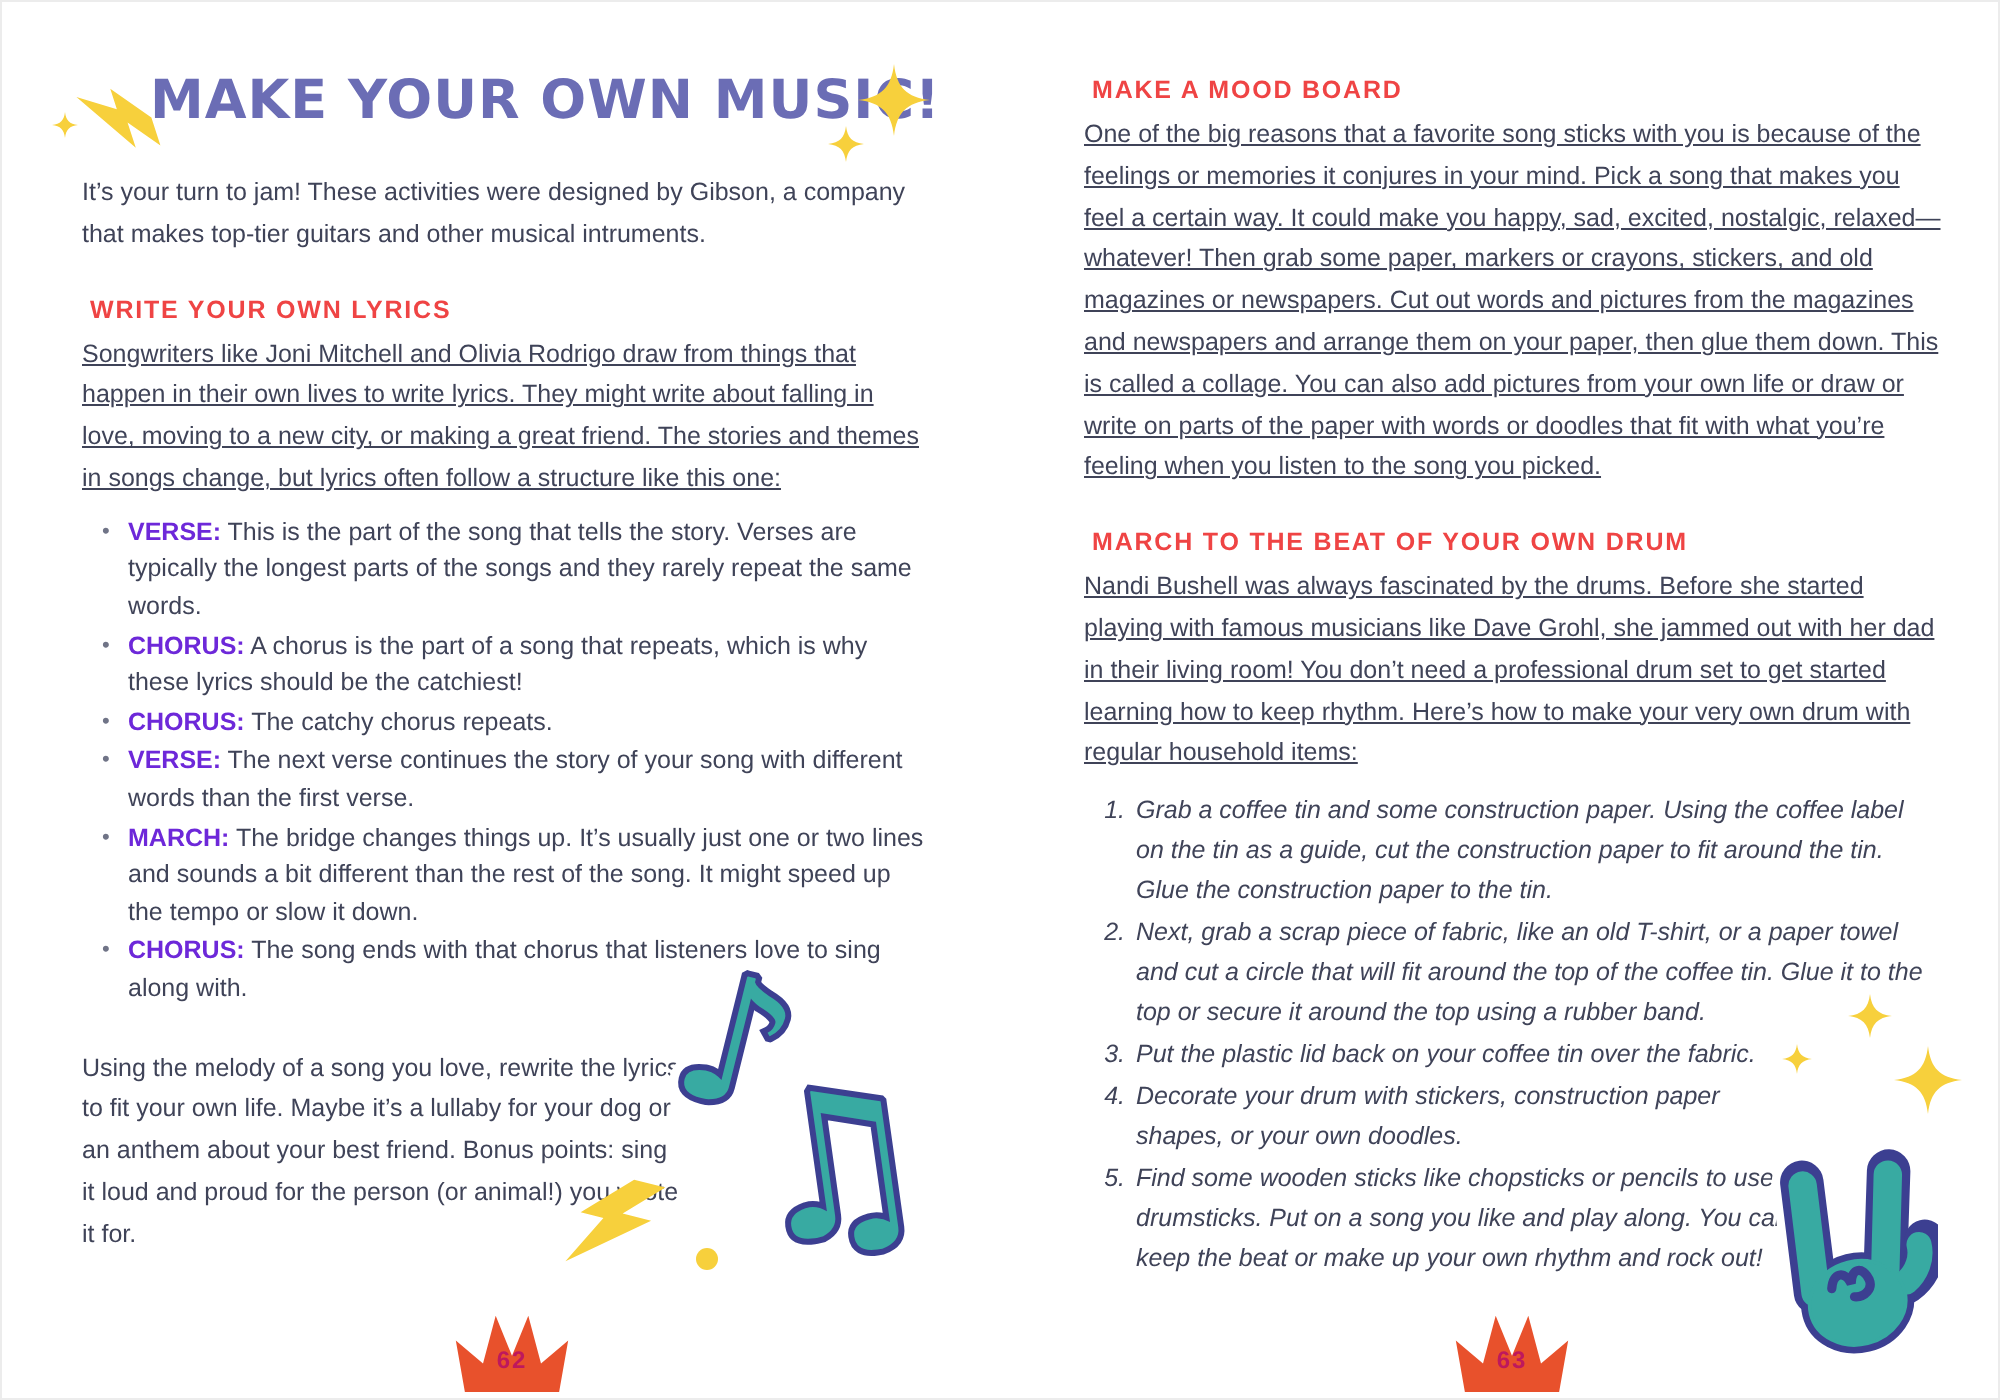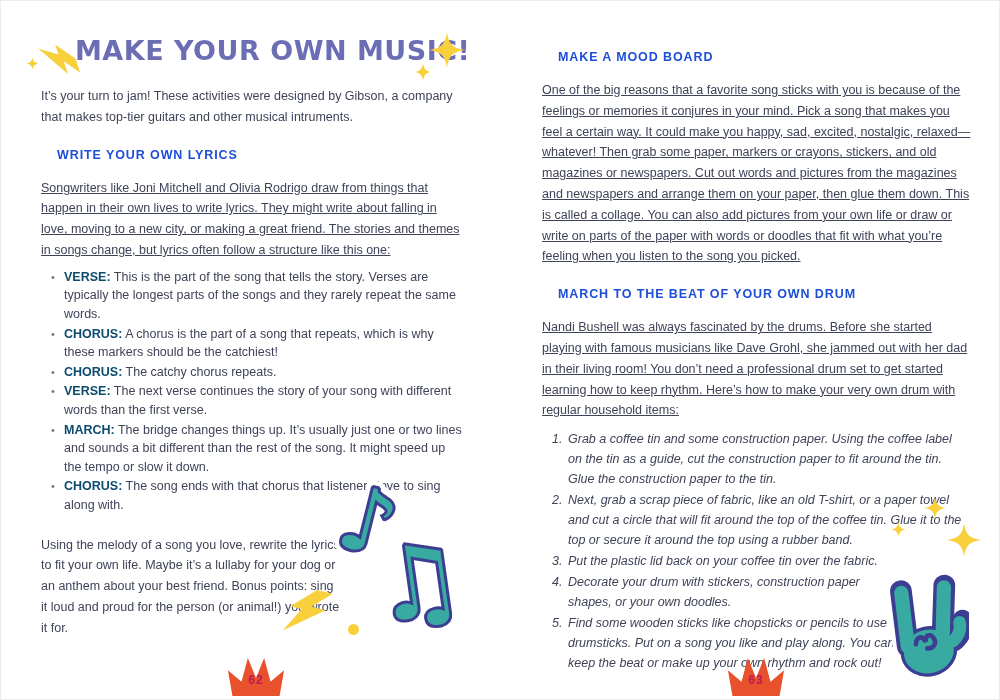--- a/index.html
+++ b/index.html
@@ -15,36 +15,36 @@
   .page-left{left:40px;width:424px;}
   .page-right{left:541px;width:430px;top:33px;}
 
   .book-title{
     margin:4px 0 0 34px;
     font-family:"DejaVu Sans",sans-serif;font-weight:900;
     font-size:27px;letter-spacing:.5px;color:#6b6db5;white-space:nowrap;
   }
   .section-heading{
     font-size:12.5px;font-weight:bold;letter-spacing:.9px;
-    color:#1d4ed8;margin:16px;
+    color:#ef4444;margin:4px;
   }
   .para{font-size:12.5px;line-height:20.8px;margin:0;}
   .mt-intro{margin-top:20px;}
   .mt-heading{margin-top:20px;}
   .mt-body{margin-top:5px;text-decoration:underline;}
 
   ul.bullets{list-style:none;margin:7px 0 0 0;padding:0 0 0 10px;}
   ul.bullets li{
     position:relative;padding-left:13px;font-size:12.5px;line-height:18.6px;
     margin-bottom:1px;
   }
   ul.bullets li::before{
     content:"\2022";position:absolute;left:0;top:0;color:#707487;font-size:11px;
   }
-  .bullet-label{color:#0c4a6e;font-weight:bold;}
+  .bullet-label{color:#6d28d9;font-weight:bold;}
 
   ol.steps{margin:8px 0 0 0;padding:0 0 0 24px;}
   ol.steps li{font-size:12.5px;line-height:20px;padding-left:2px;margin-bottom:1px;font-style:italic;}
 
   .outro{margin-top:20px;width:300px;}
 
   
   .deco{position:absolute;pointer-events:none;}
   .dot{border-radius:50%;background:#f7d03c;}
 
@@ -68,21 +68,21 @@
   <div class="page page-left">
     <h1 class="book-title">MAKE YOUR OWN MUSIC!</h1>
 
     <p class="para mt-intro">It’s your turn to jam! These activities were designed by Gibson, a company that makes top-tier guitars and other musical intruments.</p>
 
     <h2 class="section-heading mt-heading">WRITE YOUR OWN LYRICS</h2>
     <p class="para mt-body">Songwriters like Joni Mitchell and Olivia Rodrigo draw from things that happen in their own lives to write lyrics. They might write about falling in love, moving to a new city, or making a great friend. The stories and themes in songs change, but lyrics often follow a structure like this one:</p>
 
     <ul class="bullets">
       <li><span class="bullet-label">VERSE:</span> <span>This is the part of the song that tells the story. Verses are typically the longest parts of the songs and they rarely repeat the same words.</span></li>
-      <li><span class="bullet-label">CHORUS:</span> <span>A chorus is the part of a song that repeats, which is why these markers should be the catchiest!</span></li>
+      <li><span class="bullet-label">CHORUS:</span> <span>A chorus is the part of a song that repeats, which is why these lyrics should be the catchiest!</span></li>
       <li><span class="bullet-label">CHORUS:</span> <span>The catchy chorus repeats.</span></li>
       <li><span class="bullet-label">VERSE:</span> <span>The next verse continues the story of your song with different words than the first verse.</span></li>
       <li><span class="bullet-label">MARCH:</span> <span>The bridge changes things up. It’s usually just one or two lines and sounds a bit different than the rest of the song. It might speed up the tempo or slow it down.</span></li>
       <li><span class="bullet-label">CHORUS:</span> <span>The song ends with that chorus that listeners love to sing along with.</span></li>
     </ul>
 
     <p class="para outro">Using the melody of a song you love, rewrite the lyrics to fit your own life. Maybe it’s a lullaby for your dog or an anthem about your best friend. Bonus points: sing it loud and proud for the person (or animal!) you wrote it for.</p>
   </div>
 
   <div class="page page-right">

